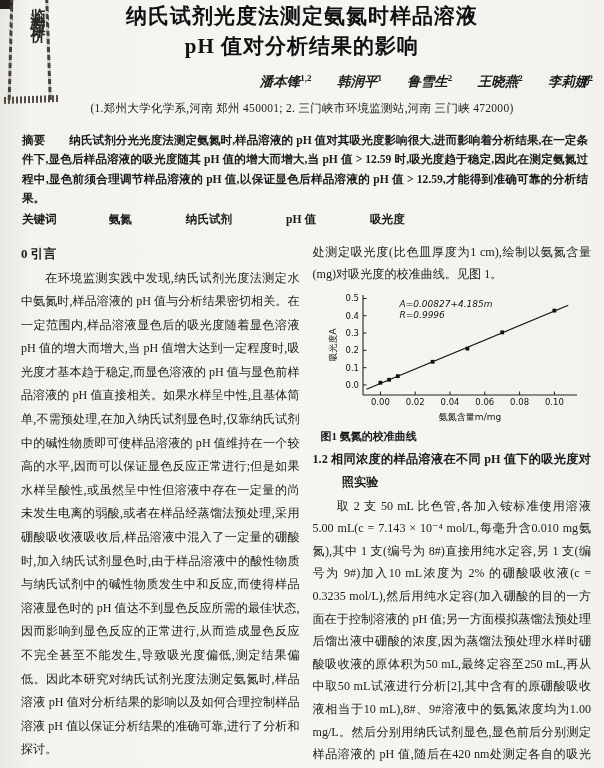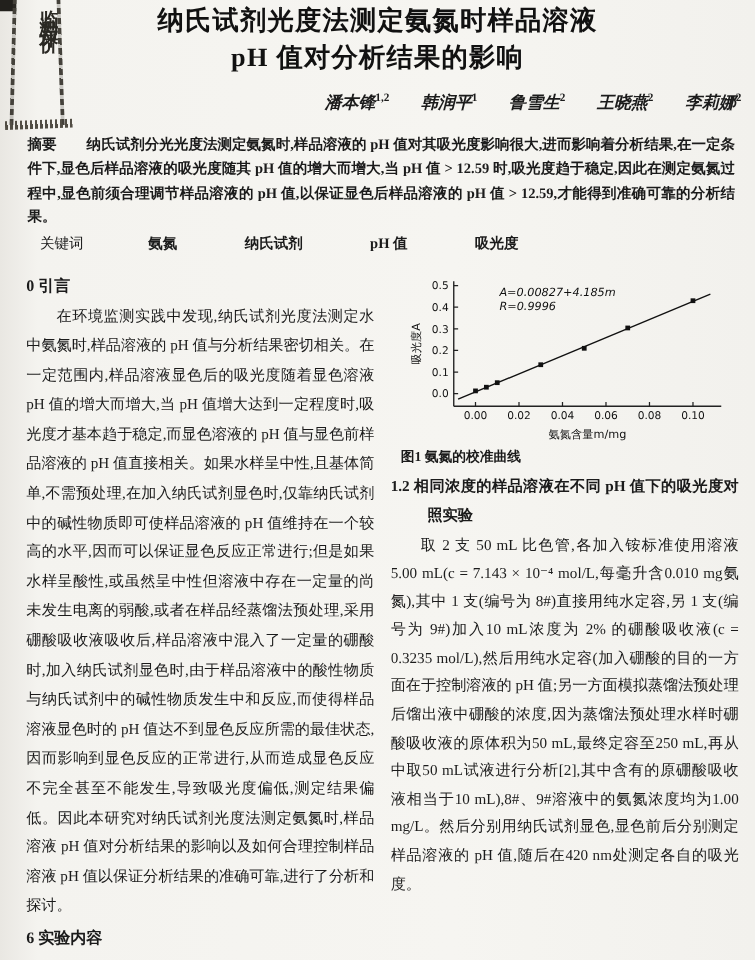--- a/index.html
+++ b/index.html
@@ -31,21 +31,21 @@
   .title-line { font-size:21px; font-weight:700; letter-spacing:1px; line-height:30px; color:#111; }
   .authors { margin-top:11px; text-align:right; font-size:13.5px; font-weight:700; font-style:italic; }
   .author { margin:0 11px; white-space:nowrap; }
   .author sup { font-size:9px; font-style:normal; }
   .affiliation { margin-top:10px; text-align:center; font-size:11.5px; letter-spacing:.3px; }
   
   .abstract { margin:15px 16px 0 22px; font-size:11.6px; line-height:19.5px;
     text-align:justify; font-weight:600; }
   .abstract .label { font-weight:800; margin-right:24px; }
   .keywords { margin:1px 16px 0 22px; font-size:11.6px; line-height:20px; font-weight:600; }
-  .keywords .label { font-weight:400; margin-right:12px;margin-left:10px; }
+  .keywords .label { font-weight:700; margin-right:12px; }
   .keywords .kw { margin-right:14px;padding-left:37px; }
   
   .columns { display:flex; gap:13px; margin:11px 13px 0 21px; height:543px; overflow:hidden; }
   .col { width:283px; font-size:12.1px; line-height:23.6px; text-align:justify; overflow:hidden; }
   .col.right { line-height:22.6px; }
   .h-num { font-weight:700; font-size:12.8px; line-height:24px; margin:1px 0; }
   .h-sub { font-weight:700; font-size:12.2px; line-height:23px; margin:1px 0; }
   .h-sub.hang { padding-left:2.4em; text-indent:-2.4em; }
   .para { text-indent:2em; }
   .para.cont { text-indent:0; }
@@ -72,20 +72,21 @@
   </div>
 
   <div class="authors">
     <span class="author"><span>潘本锋</span><sup>1,2</sup></span>
     <span class="author"><span>韩润平</span><sup>1</sup></span>
     <span class="author"><span>鲁雪生</span><sup>2</sup></span>
     <span class="author"><span>王晓燕</span><sup>2</sup></span>
     <span class="author"><span>李莉娜</span><sup>2</sup></span>
   </div>
 
+  <div class="affiliation">(1.郑州大学化学系,河南 郑州 450001; 2. 三门峡市环境监测站,河南 三门峡 472000)</div>
 
   <div class="abstract">
     <span class="label">摘要</span><span>纳氏试剂分光光度法测定氨氮时,样品溶液的 pH 值对其吸光度影响很大,进而影响着分析结果,在一定条件下,显色后样品溶液的吸光度随其 pH 值的增大而增大,当 pH 值 &gt; 12.59 时,吸光度趋于稳定,因此在测定氨氮过程中,显色前须合理调节样品溶液的 pH 值,以保证显色后样品溶液的 pH 值 &gt; 12.59,才能得到准确可靠的分析结果。</span>
   </div>
 
   <div class="keywords">
     <span class="label">关键词</span>
     <span class="kw">氨氮</span>
     <span class="kw">纳氏试剂</span>
     <span class="kw">pH 值</span>
@@ -95,20 +96,21 @@
   <div class="columns">
 
     <div class="col left">
       <div class="h-num">0  引言</div>
       <p class="para">在环境监测实践中发现,纳氏试剂光度法测定水中氨氮时,样品溶液的 pH 值与分析结果密切相关。在一定范围内,样品溶液显色后的吸光度随着显色溶液 pH 值的增大而增大,当 pH 值增大达到一定程度时,吸光度才基本趋于稳定,而显色溶液的 pH 值与显色前样品溶液的 pH 值直接相关。如果水样呈中性,且基体简单,不需预处理,在加入纳氏试剂显色时,仅靠纳氏试剂中的碱性物质即可使样品溶液的 pH 值维持在一个较高的水平,因而可以保证显色反应正常进行;但是如果水样呈酸性,或虽然呈中性但溶液中存在一定量的尚未发生电离的弱酸,或者在样品经蒸馏法预处理,采用硼酸吸收液吸收后,样品溶液中混入了一定量的硼酸时,加入纳氏试剂显色时,由于样品溶液中的酸性物质与纳氏试剂中的碱性物质发生中和反应,而使得样品溶液显色时的 pH 值达不到显色反应所需的最佳状态,因而影响到显色反应的正常进行,从而造成显色反应不完全甚至不能发生,导致吸光度偏低,测定结果偏低。因此本研究对纳氏试剂光度法测定氨氮时,样品溶液 pH 值对分析结果的影响以及如何合理控制样品溶液 pH 值以保证分析结果的准确可靠,进行了分析和探讨。</p>
       <div class="h-num">6  实验内容</div>
 
     </div>
 
     <div class="col right">
+      <p class="para cont">处测定吸光度(比色皿厚度为1 cm),绘制以氨氮含量(mg)对吸光度的校准曲线。见图 1。</p>
 
       <div class="figure">
         <svg width="258" height="133" viewBox="0 0 258 133">
             <line x1="36" y1="105" x2="36" y2="5" stroke="#222" stroke-width="1.1"></line>
             <line x1="36" y1="105" x2="250" y2="105" stroke="#222" stroke-width="1.1"></line>
             <line x1="36" y1="94.96539792387543" x2="39.5" y2="94.96539792387543" stroke="#222" stroke-width="1"></line>
             <text x="32" y="97.96539792387543" text-anchor="end" font-size="8.5" fill="#111">0.0</text>
             <line x1="36" y1="77.66435986159169" x2="39.5" y2="77.66435986159169" stroke="#222" stroke-width="1"></line>
             <text x="32" y="80.66435986159169" text-anchor="end" font-size="8.5" fill="#111">0.1</text>
             <line x1="36" y1="60.363321799307954" x2="39.5" y2="60.363321799307954" stroke="#222" stroke-width="1"></line>

